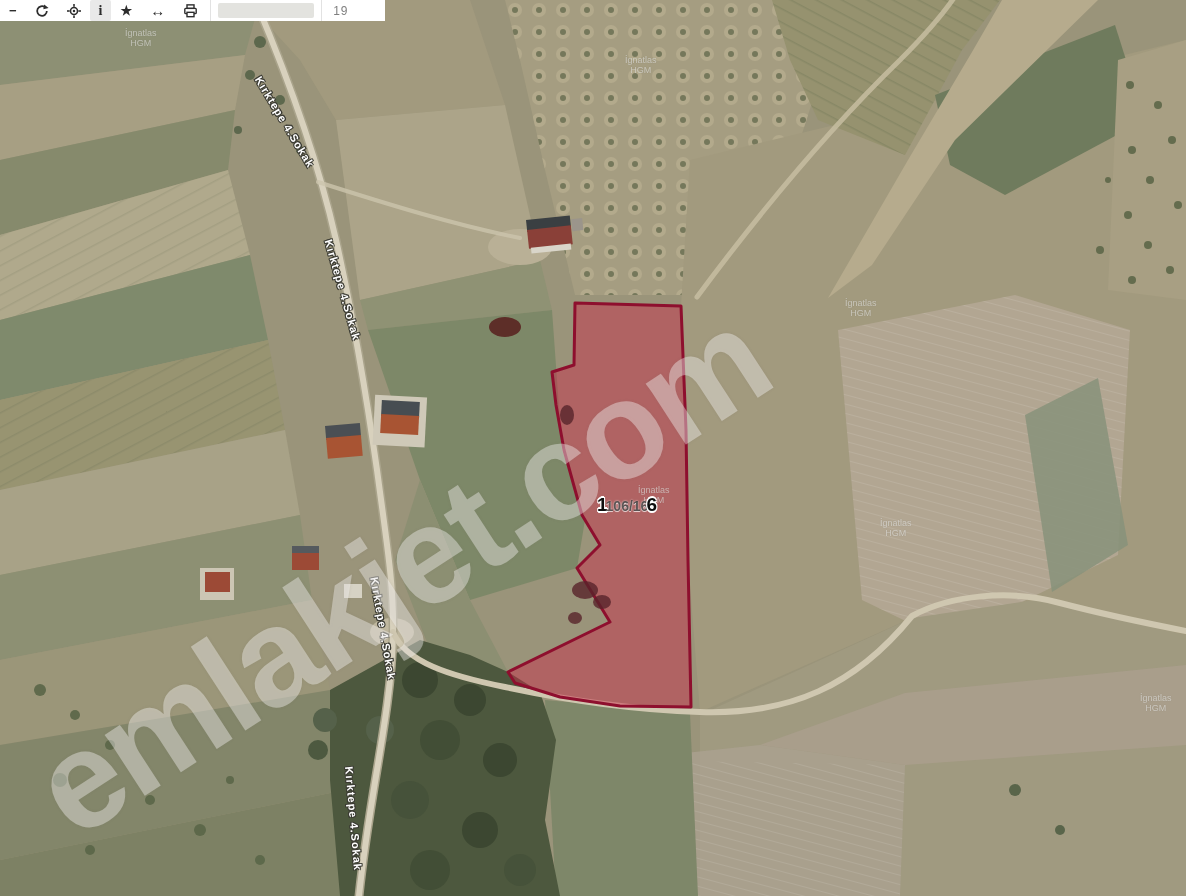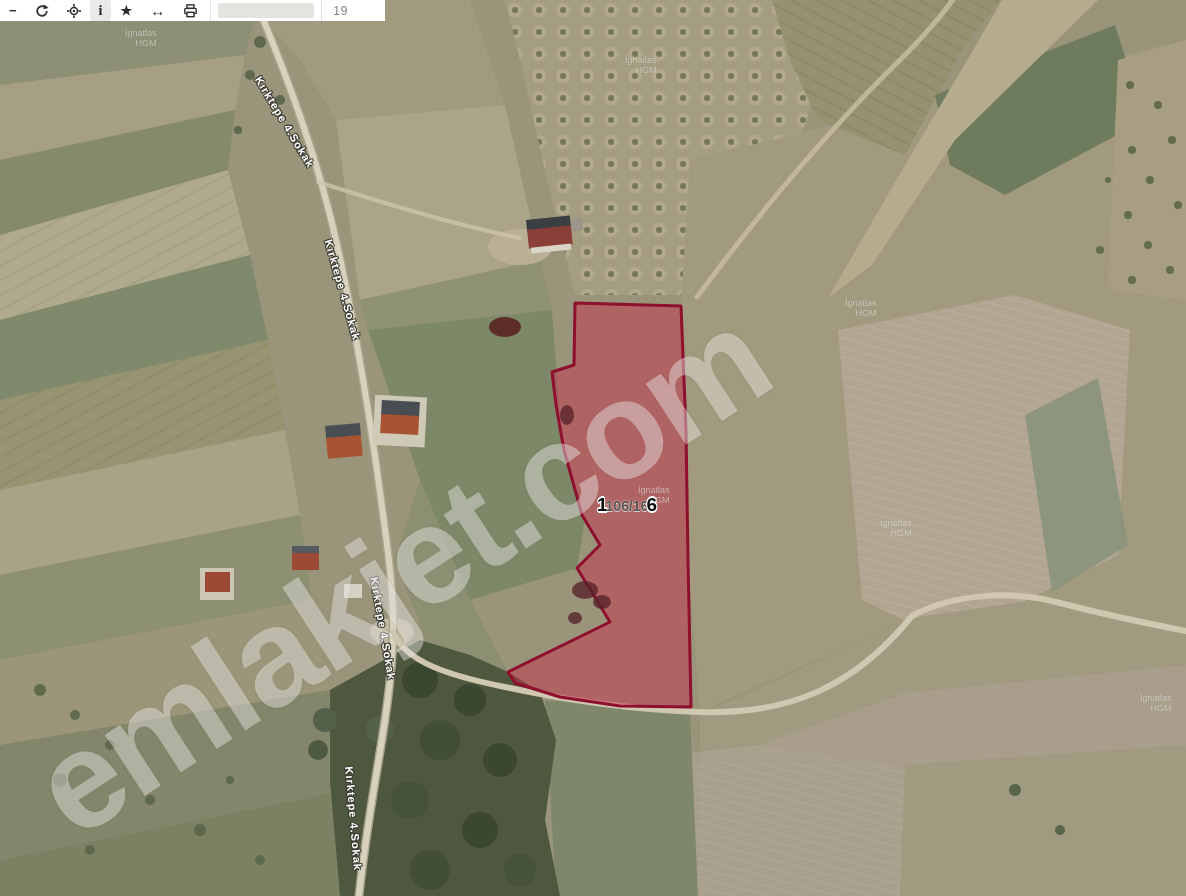--- a/index.html
+++ b/index.html
@@ -18,21 +18,21 @@
   #plot-input{width:88px;height:15px;background:#e3e3df;border:none;border-radius:2px;
               margin:0 4px;font-size:11px;padding:0 4px;color:#444;}
   #zoom-level{color:#7f7f7f;font-size:12px;padding:0 10px 0 8px;letter-spacing:1px;}
 
   
   .street-label{position:absolute;color:#ffffff;font-size:11px;font-weight:bold;
      letter-spacing:1px;white-space:nowrap;transform-origin:0 0;
      text-shadow:-1px -1px 0 #3c3c34,1px -1px 0 #3c3c34,-1px 1px 0 #3c3c34,
                  1px 1px 0 #3c3c34,0 1px 0 #3c3c34,0 -1px 0 #3c3c34;z-index:20;}
   .hgm-wm{position:absolute;color:rgba(255,255,255,0.5);font-size:9px;line-height:10px;
-     text-align:right;z-index:18;text-shadow:0 0 1px rgba(90,90,80,0.3);}
+     text-align:center;z-index:18;text-shadow:0 0 1px rgba(90,90,80,0.3);}
   #parcel-label{position:absolute;left:597px;top:494px;z-index:22;white-space:nowrap;
      display:flex;align-items:baseline;}
   #parcel-label .big{font-size:19px;font-weight:bold;color:#0e0e0e;
      text-shadow:-1px -1px 0 #fff,1px -1px 0 #fff,-1px 1px 0 #fff,1px 1px 0 #fff,
                  0 2px 0 #fff,0 -2px 0 #fff;}
   #parcel-label .faded{font-size:14px;font-weight:bold;color:rgba(55,50,50,0.8);
      margin:0 -2px;text-shadow:0 0 2px rgba(255,255,255,0.85),0 1px 0 rgba(255,255,255,0.6);}
   #site-watermark{position:absolute;left:-30px;top:455px;width:980px;z-index:30;
      font-size:138px;font-weight:bold;color:rgba(255,255,255,0.38);
      transform:rotate(-33deg);transform-origin:50% 50%;letter-spacing:-3px;

